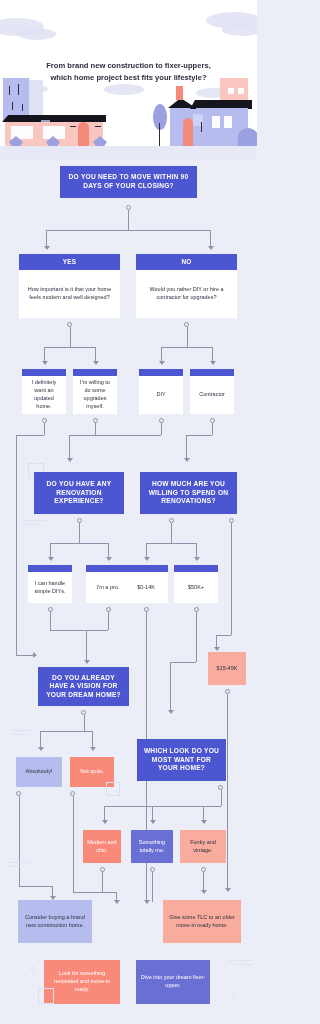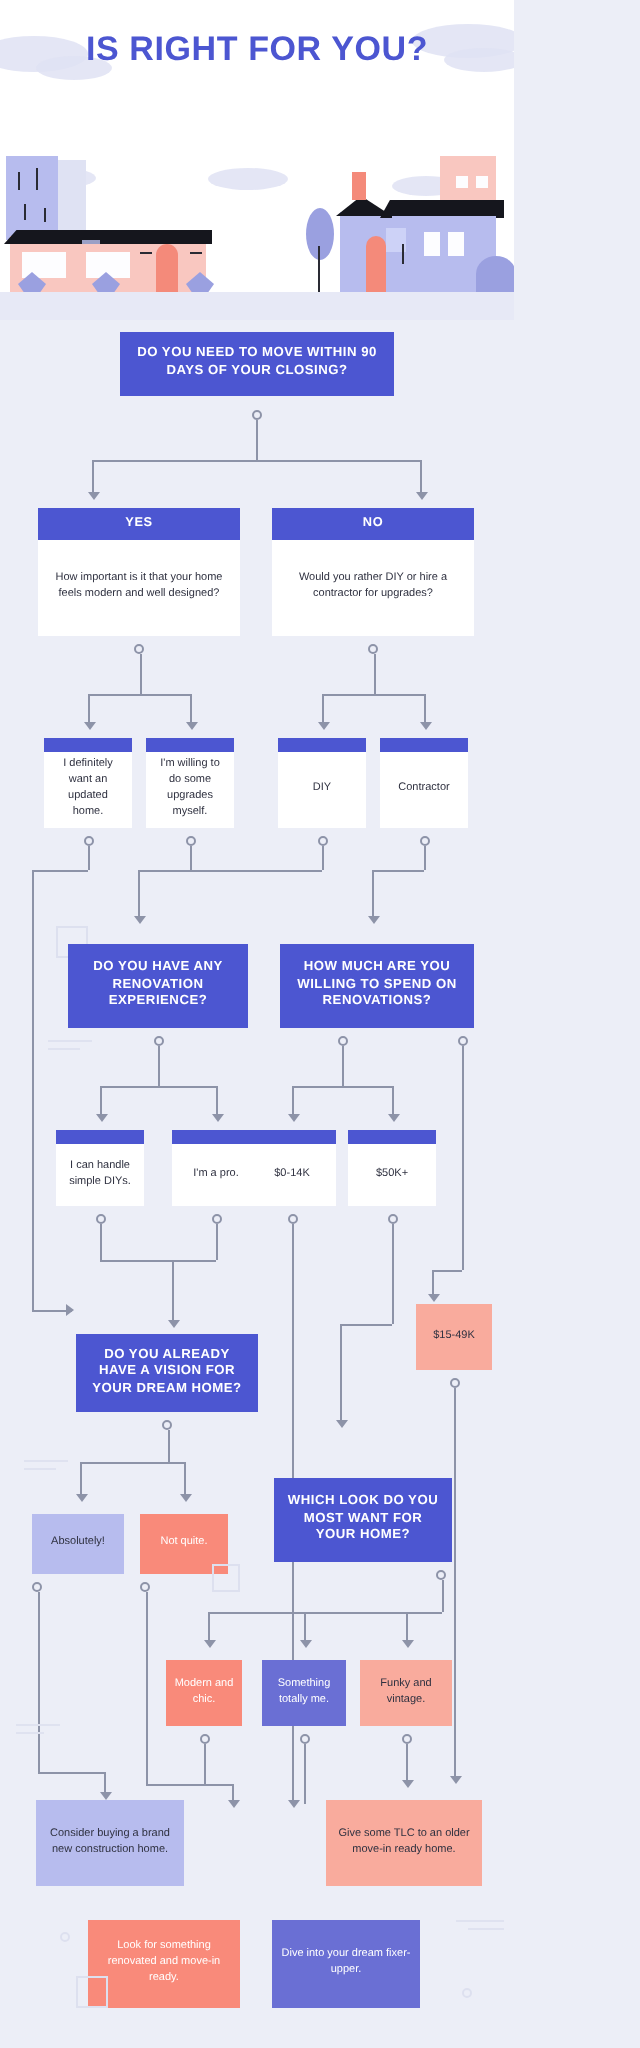--- a/index.html
+++ b/index.html
@@ -149,23 +149,24 @@
   <div class="header">
     <div class="cloud" style="left:-10px;top:18px;width:54px;height:18px;"></div>
     <div class="cloud" style="left:18px;top:28px;width:38px;height:12px;"></div>
     <div class="cloud" style="left:206px;top:12px;width:56px;height:17px;"></div>
     <div class="cloud" style="left:222px;top:24px;width:40px;height:12px;"></div>
     <div class="cloud" style="left:104px;top:84px;width:40px;height:11px;"></div>
     <div class="cloud" style="left:14px;top:84px;width:34px;height:10px;"></div>
     <div class="cloud" style="left:196px;top:88px;width:34px;height:10px;"></div>
 
     <div class="header-title">
-      <div>IS RIGHT FOR YOU?</div>
     </div>
     <div class="header-sub">
+      <div>From brand new construction to fixer-uppers,</div>
+      <div>which home project best fits your lifestyle?</div>
     </div>
 
     <div class="illus">
 
       <div style="position:absolute;left:3px;top:0px;width:26px;height:42px;background:#b7bcee;"></div>
       <div style="position:absolute;left:29px;top:2px;width:14px;height:40px;background:#dfe2f3;"></div>
       <div style="position:absolute;left:9px;top:8px;width:1px;height:9px;background:#2a2b34;"></div>
       <div style="position:absolute;left:18px;top:6px;width:1px;height:11px;background:#2a2b34;"></div>
       <div style="position:absolute;left:12px;top:24px;width:1px;height:8px;background:#2a2b34;"></div>
       <div style="position:absolute;left:22px;top:26px;width:1px;height:7px;background:#2a2b34;"></div>

